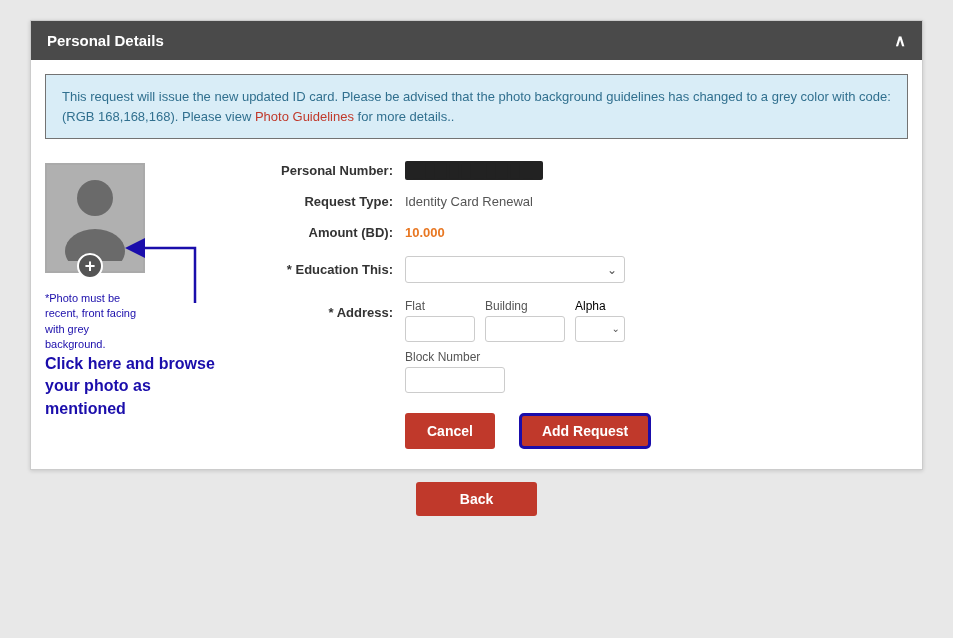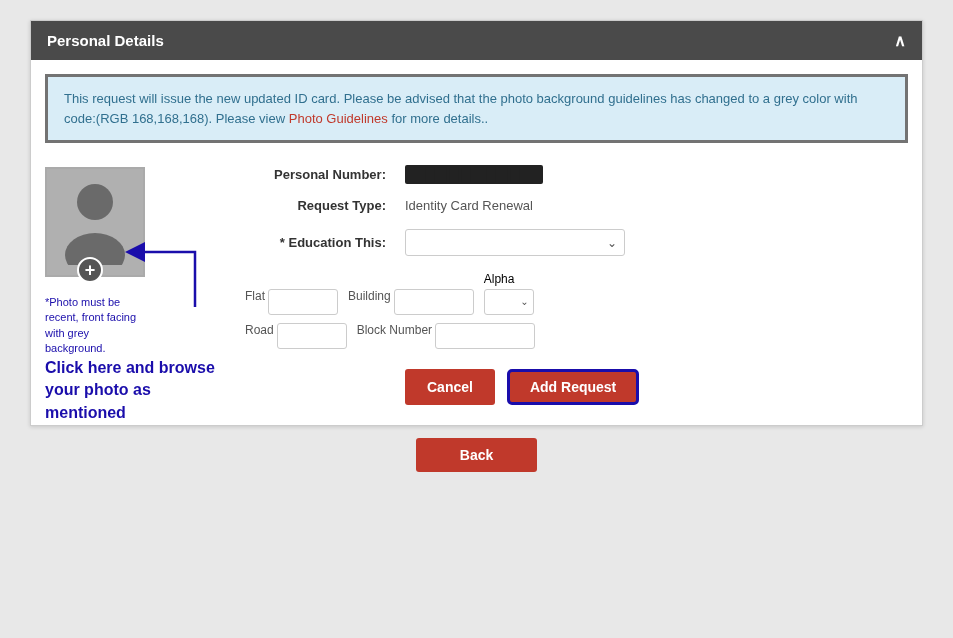--- a/index.html
+++ b/index.html
@@ -35,21 +35,21 @@
       display: flex;
       justify-content: space-between;
       align-items: center;
     }
     .card-header-chevron {
       font-size: 16px;
       color: #fff;
     }
     .info-banner {
       background: #d9edf7;
-      border: 3px solid #737373;
+      border: 1px solid #737373;
       color: #31708f;
       padding: 12px 16px;
       margin: 14px;
       font-size: 13px;
       line-height: 1.5;
     }
     .info-banner a {
       color: #c0392b;
       text-decoration: none;
     }
@@ -130,21 +130,21 @@
       flex: 1;
     }
     .field-row {
       display: flex;
       align-items: center;
       margin-bottom: 16px;
     }
     .field-label {
       width: 160px;
       text-align: right;
-      padding-right: 19px;
+      padding-right: 12px;
       font-weight: bold;
       font-size: 13px;
       color: #333;
       flex-shrink: 0;
     }
     .field-value {
       color: #555;
       font-size: 13px;
     }
     .field-value.orange {
@@ -179,21 +179,21 @@
       flex-direction: column;
       gap: 8px;
     }
     .address-row {
       display: flex;
       align-items: flex-end;
       gap: 10px;
     }
     .addr-field {
       display: flex;
-      flex-direction: row;
+      flex-direction: column;
       gap: 3px;
     }
     .addr-field label {
       font-size: 12px;
       color: #555;
     }
     .addr-field input[type="text"] {
       border: 1px solid #ccc;
       padding: 5px 6px;
       font-size: 12px;
@@ -225,21 +225,21 @@
     .alpha-arrow {
       position: absolute;
       right: 5px;
       bottom: 8px;
       font-size: 10px;
       color: #555;
       pointer-events: none;
     }
     .buttons-row {
       display: flex;
-      gap: 12px;
+      gap: 24px;
       margin-top: 20px;
       margin-left: 160px;
     }
     .btn-cancel {
       background: #c0392b;
       color: #fff;
       border: none;
       padding: 9px 22px;
       font-size: 14px;
       border-radius: 3px;
@@ -323,55 +323,56 @@
           <div class="field-value">
             <span style="background:#222; color:#222; border-radius:2px; padding:2px 8px; font-size:13px; letter-spacing:3px;">██████████</span>
           </div>
         </div>
 
         <div class="field-row">
           <div class="field-label">Request Type:</div>
           <div class="field-value">Identity Card Renewal</div>
         </div>
 
+        <div class="field-row">
+          <div class="field-label">Amount (BD):</div>
+          <div class="field-value orange">10.000</div>
+        </div>
 
         <div class="field-row">
           <div class="field-label">* Education This:</div>
           <div class="select-wrapper">
             <select>
               <option value=""></option>
             </select>
             <span class="select-arrow">⌄</span>
           </div>
         </div>
 
         <div class="field-row" style="align-items: flex-start;">
+          <div class="field-label" style="padding-top:6px;">* Address:</div>
           <div class="address-group">
             <div class="address-row">
               <div class="addr-field flat">
                 <label>Flat</label>
                 <input type="text" style="">
               </div>
               <div class="addr-field building">
                 <label>Building</label>
                 <input type="text" style="">
               </div>
               <div class="alpha-select-wrapper">
                 <label>Alpha</label>
                 <select>
                   <option value=""></option>
                 </select>
                 <span class="alpha-arrow">⌄</span>
               </div>
             </div>
             <div class="address-row">
-              <div class="addr-field road">
-                <label>Road</label>
-                <input type="text" style="">
-              </div>
               <div class="addr-field blocknumber">
                 <label>Block Number</label>
                 <input type="text" style="">
               </div>
             </div>
           </div>
         </div>
 
         <div class="buttons-row">
           <button class="btn-cancel">Cancel</button>

